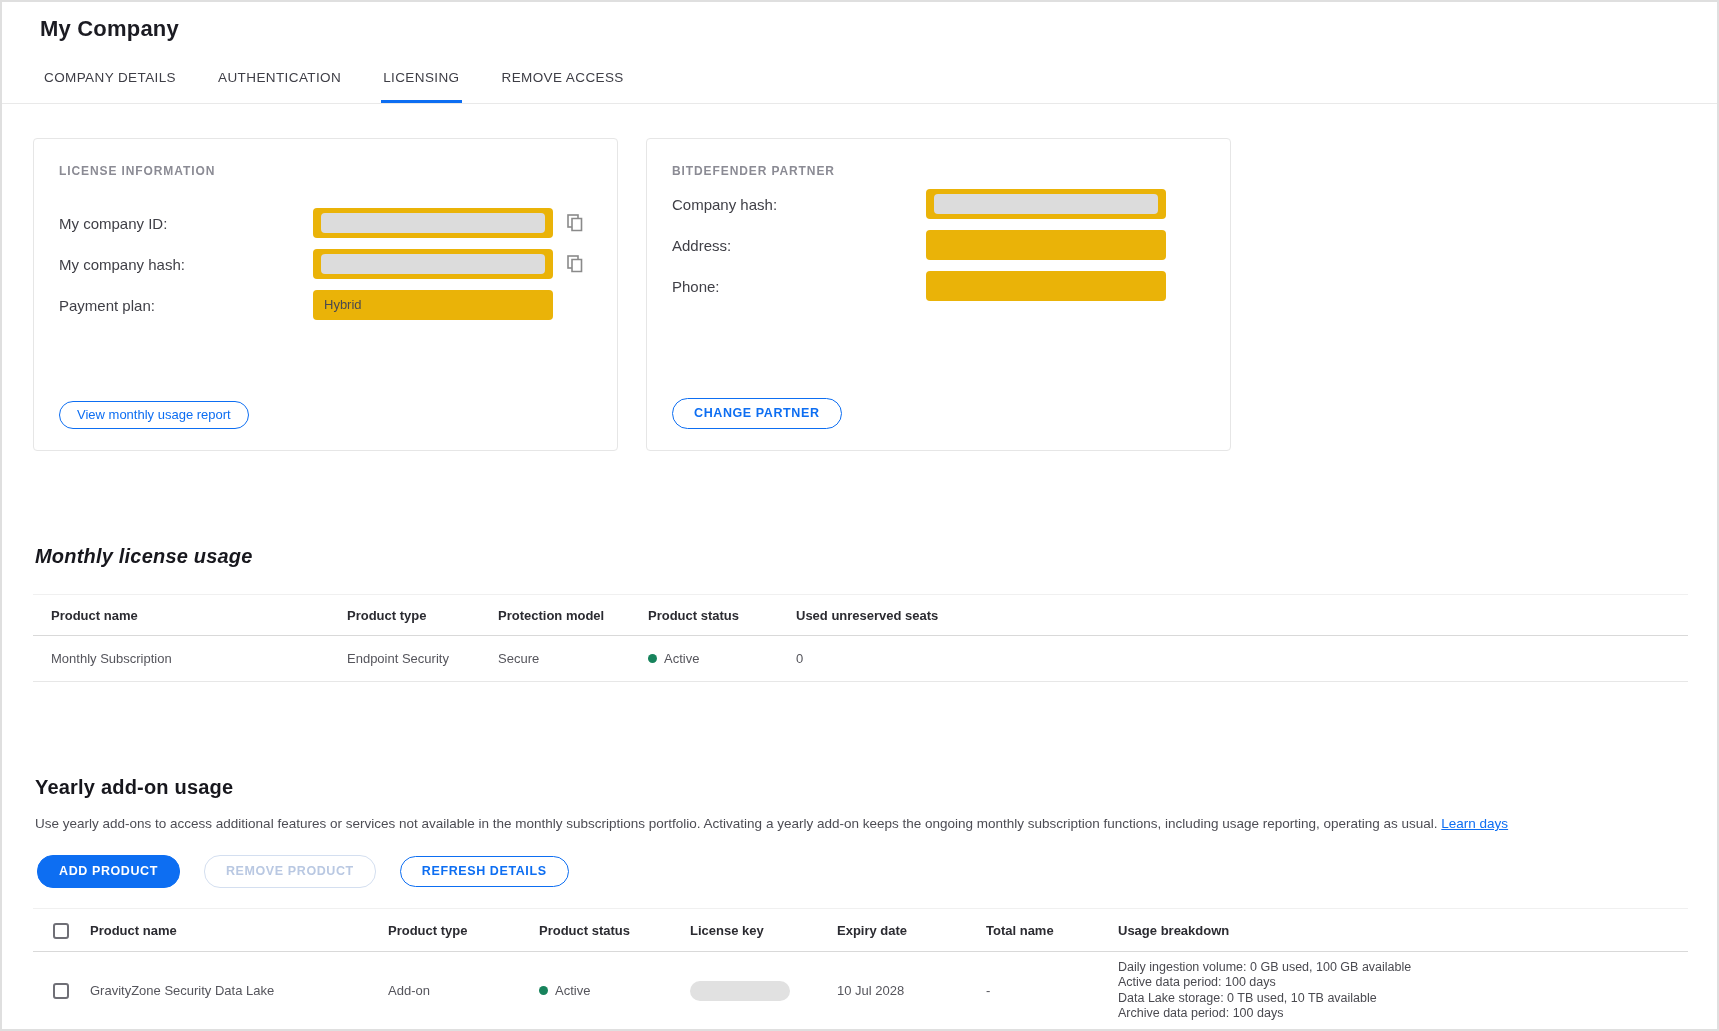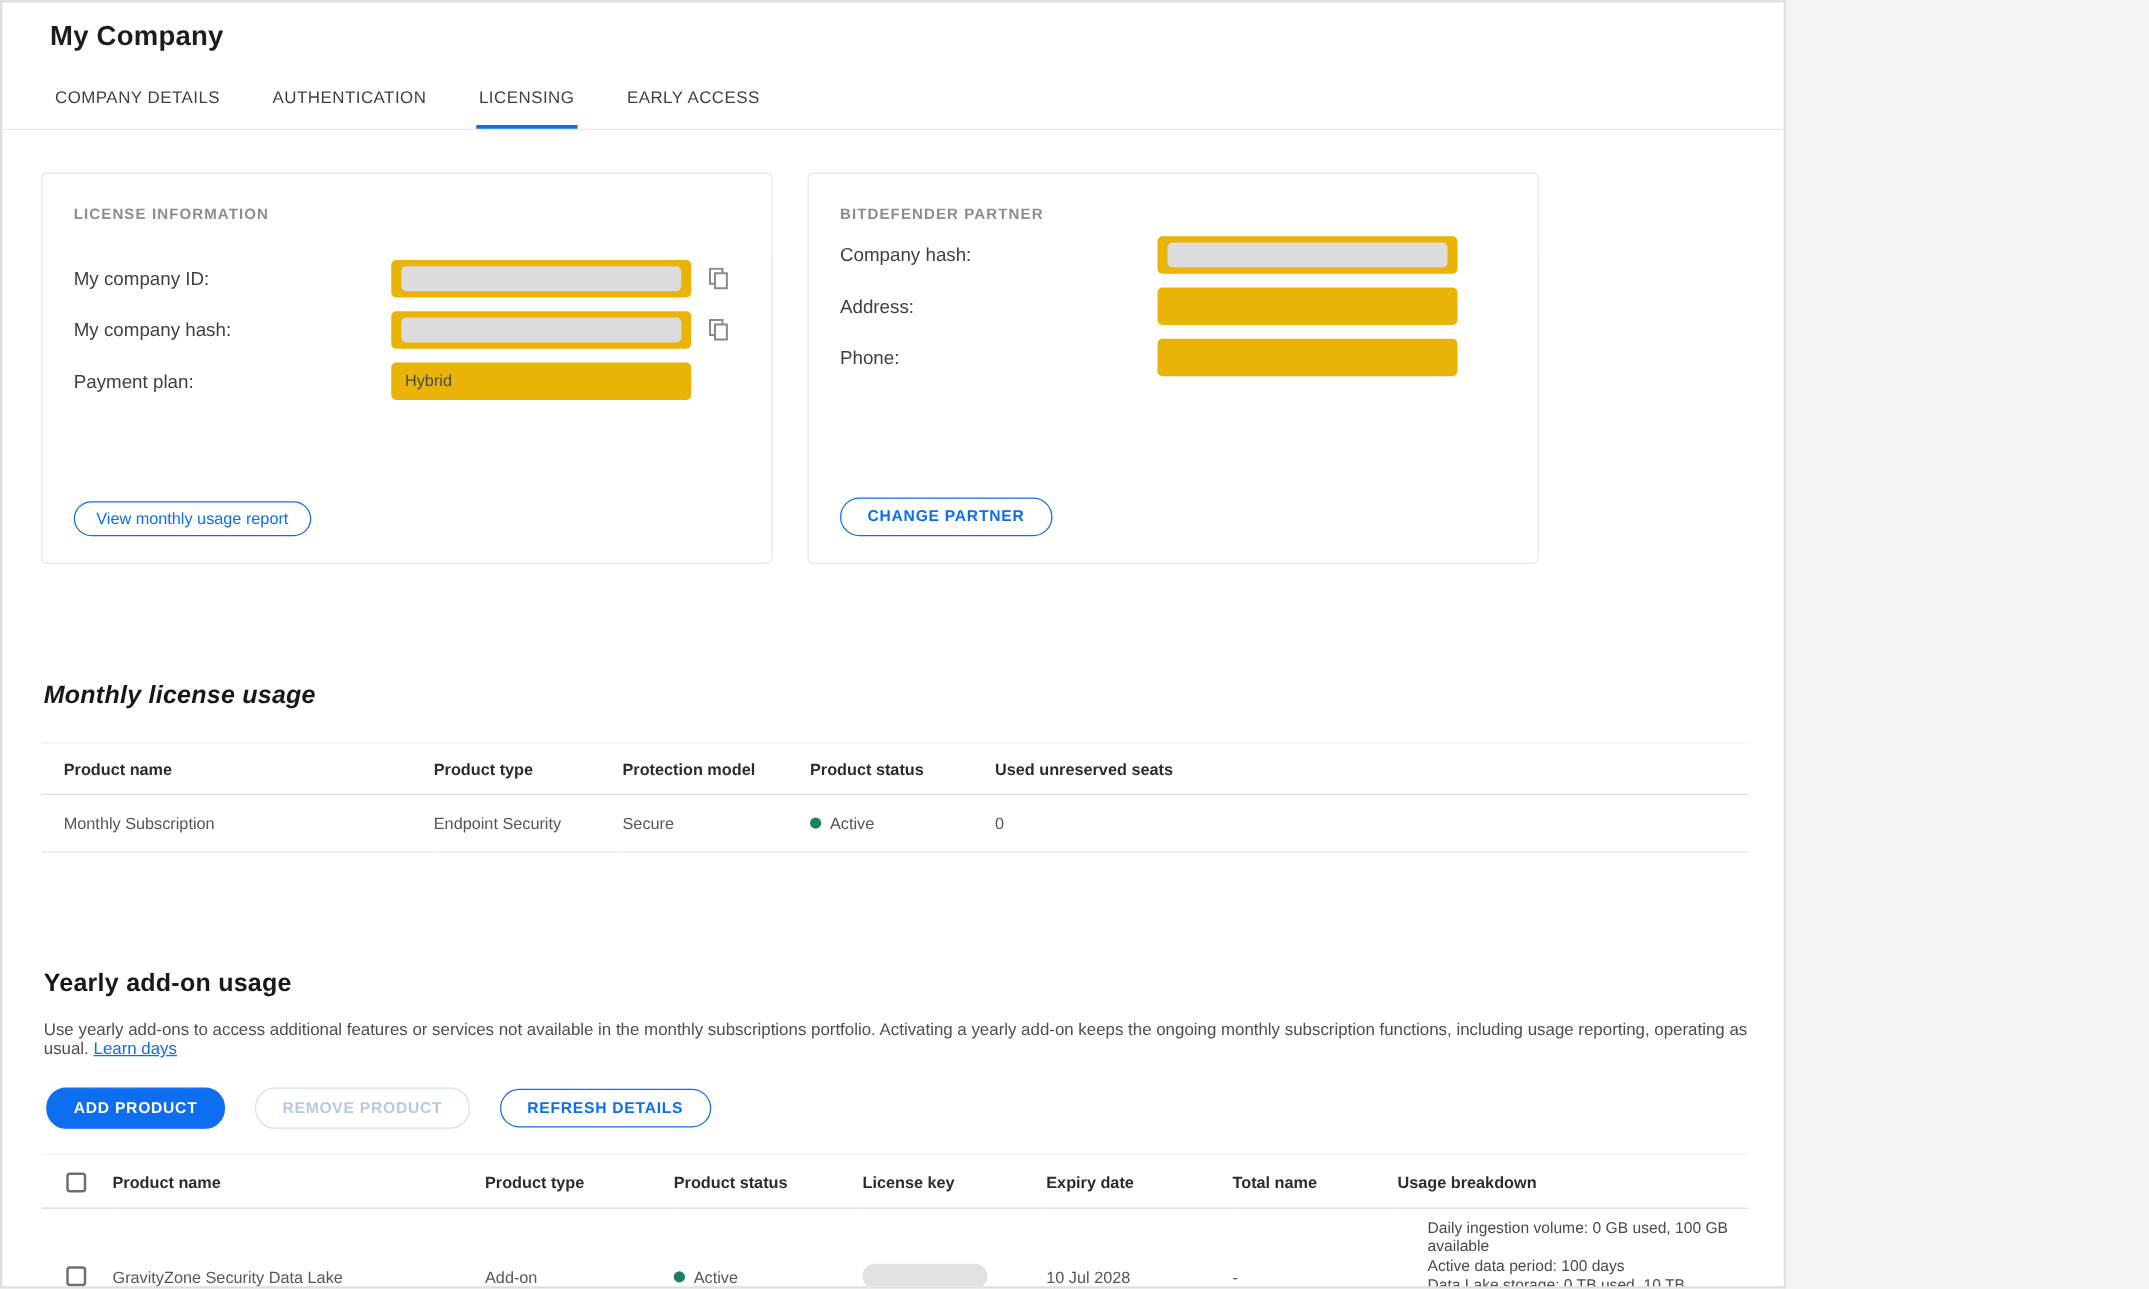--- a/index.html
+++ b/index.html
@@ -1,19 +1,19 @@
 <!DOCTYPE html>
 <html><head>
 <meta charset="utf-8">
 <style>
   * { margin:0; padding:0; box-sizing:border-box; }
   html,body { background:#f4f4f4; }
   body { font-family:"Liberation Sans", sans-serif; }
   .viewport {
-    width:1429px; height:1031px; background:#fff;
+    width:1719px; height:1031px; background:#fff;
     border:2px solid #dfdfdf; overflow:hidden; position:relative;
   }
   
   .page-header { padding:14px 38px 0; }
   .page-title { font-size:22px; font-weight:700; color:#1b1b22; letter-spacing:.2px; }
   .tabs { display:flex; gap:38px; margin-top:24px; padding:0 2px; }
   .tab { font-size:13.5px; color:#3e3e46; letter-spacing:.4px; padding:4px 2px 15px;
          cursor:pointer; border-bottom:3px solid transparent; white-space:nowrap; }
   .tab.active { border-bottom-color:var(--accent); }
   .header-divider { border-bottom:1px solid #e9e9e9; }
@@ -55,34 +55,34 @@
   .monthly-table th:first-child { padding-left:18px; }
   td { font-size:13px; color:#55555c; padding:15px 0; border-bottom:1px solid #e7e7e7; vertical-align:middle; }
   .monthly-table td:first-child { padding-left:18px; }
   .status { display:flex; align-items:center; gap:7px; }
   .dot { width:9px; height:9px; border-radius:50%; background:var(--green); flex:0 0 auto; }
   .checkbox { display:inline-block; width:16px; height:16px; border:2px solid #6f6f76;
               border-radius:3px; background:#fff; cursor:pointer; vertical-align:middle; }
   .cb-cell { padding-left:20px !important; }
   .key-pill { width:100px; height:20px; background:#e1e1e1; border-radius:10px; }
   .usage-cell { padding:8px 0; }
-  .usage-line { font-size:12.5px; line-height:15.5px; color:#4a4a50;margin-left:24px; }
+  .usage-line { font-size:12.5px; line-height:15.5px; color:#4a4a50; }
 </style>
 </head>
 <body>
 
 <div class="viewport" style="--accent:#0d6ef2; --green:#17835c;">
 
   <div class="page-header">
     <div class="page-title">My Company</div>
     <div class="tabs">
       <div class="tab">COMPANY DETAILS</div>
       <div class="tab">AUTHENTICATION</div>
       <div class="tab active">LICENSING</div>
-      <div class="tab">EARLY ACCESS</div>
+      <div class="tab">REMOVE ACCESS</div>
     </div>
   </div>
   <div class="header-divider"></div>
 
   <div class="content">
 
     <div class="cards">
 
       <div class="card">
         <div class="card-title">LICENSE INFORMATION</div>

